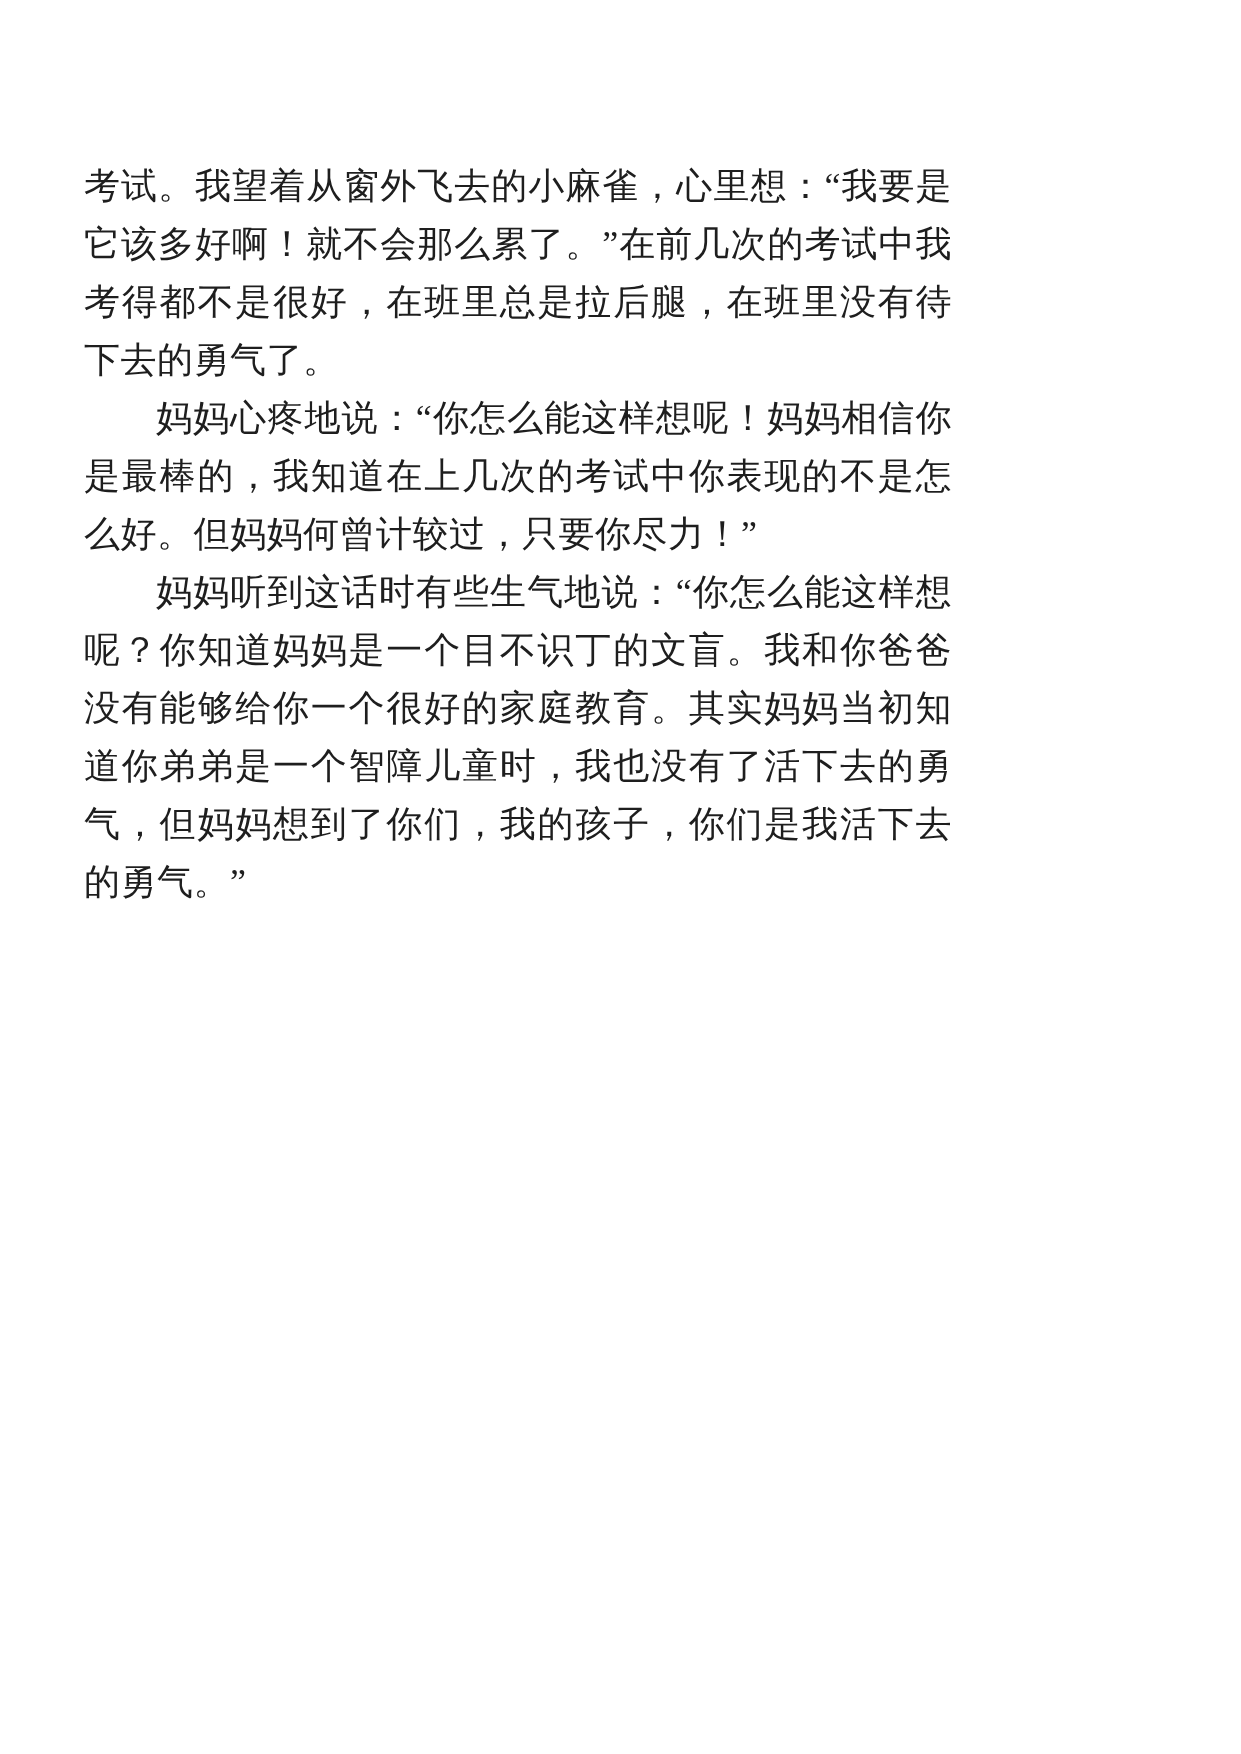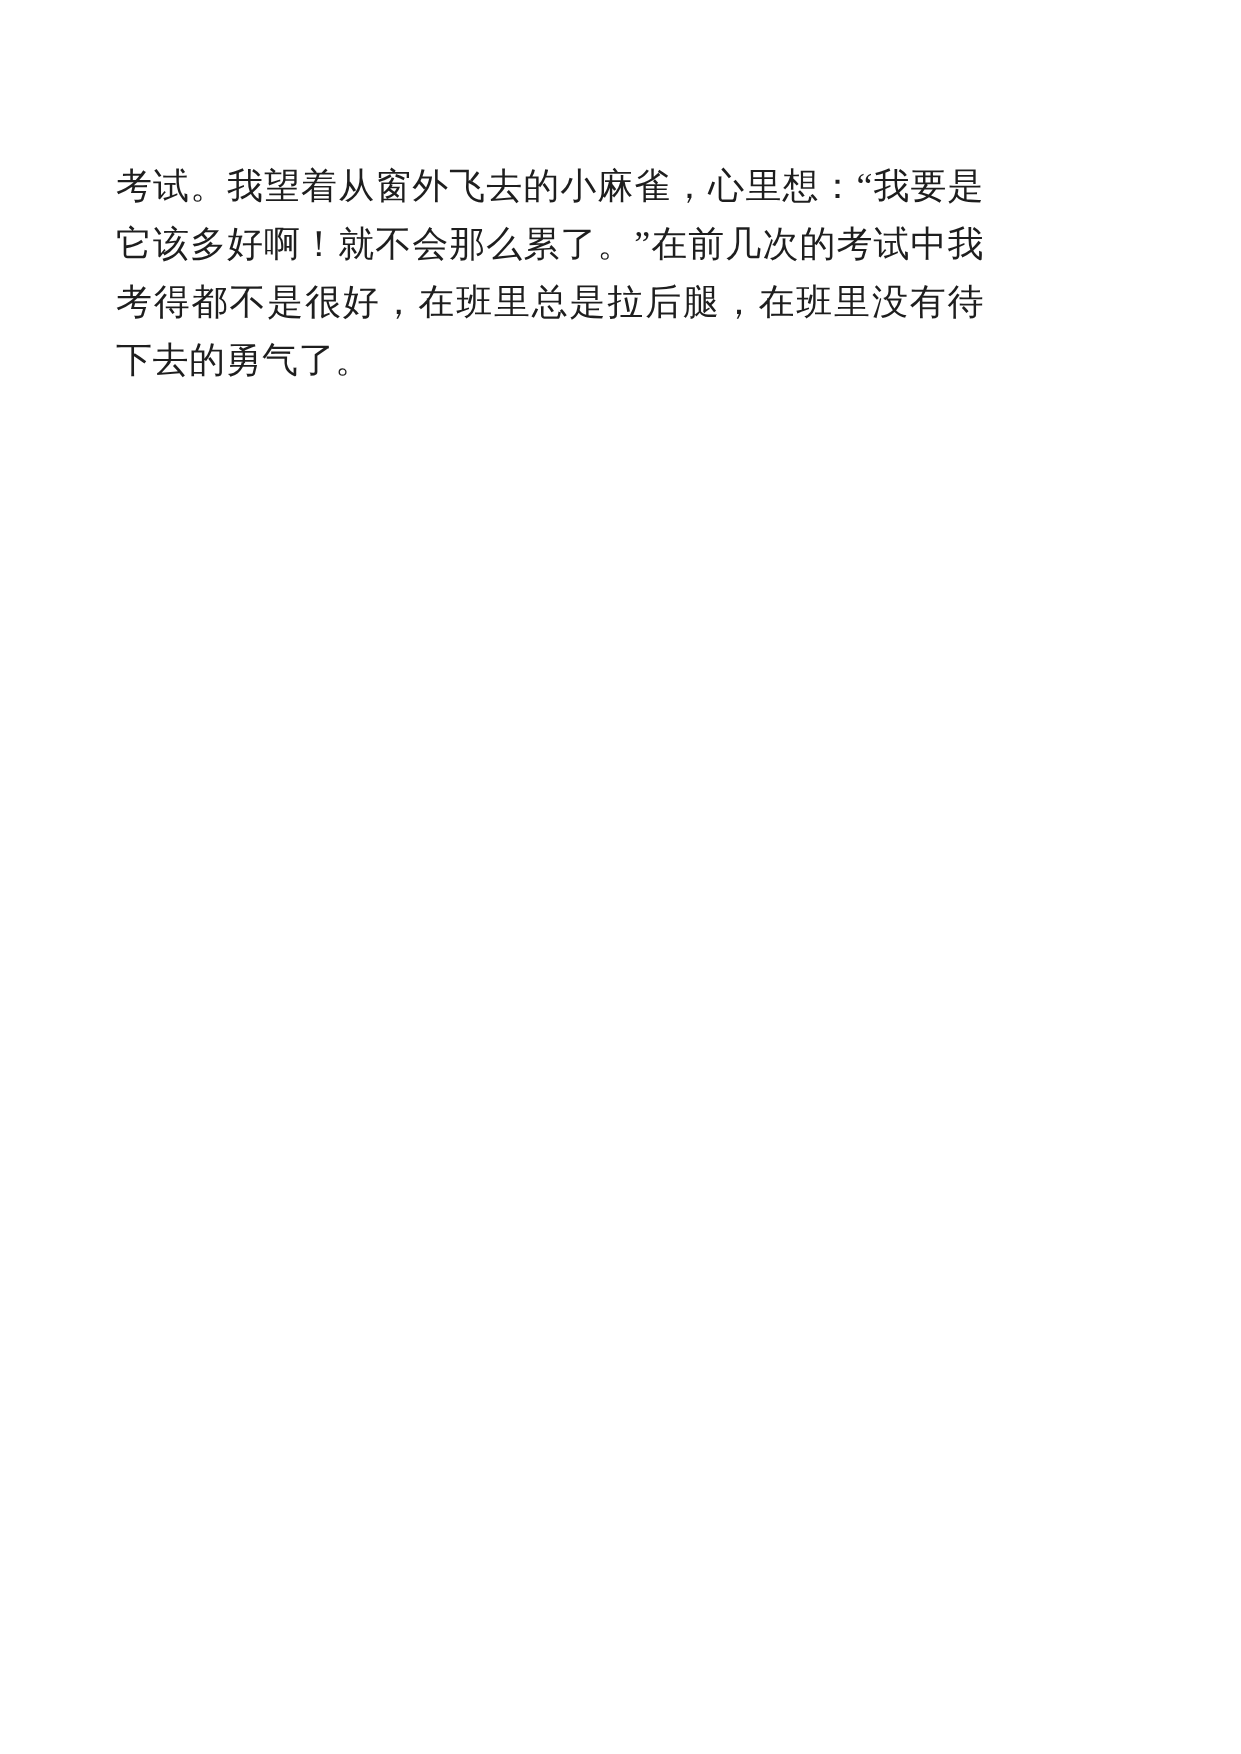--- a/index.html
+++ b/index.html
@@ -11,21 +11,21 @@
     width: 1241px;
     height: 1754px;
     font-family: "Liberation Serif", serif;
     overflow: hidden;
   }
   .page {
     box-sizing: border-box;
     width: 1241px;
     height: 1491px;
     background: #ffffff;
-    padding: 157px 185px 0 116px;
+    padding: 157px 185px 0 84px;
     color: #1e1e1e;
   }
   .text-block {
     width: 868px;
   }
   .para {
     margin: 0;
     font-size: 36px;
     line-height: 58px;
     font-weight: 400;
@@ -36,14 +36,16 @@
   .para.indent {
     text-indent: 2em;
   }
 </style>
 </head>
 <body>
 
 <div class="page" style="background: rgb(255, 255, 255); color: rgb(30, 30, 30);">
   <div class="text-block">
       <p class="para">考试。我望着从窗外飞去的小麻雀，心里想：“我要是它该多好啊！就不会那么累了。”在前几次的考试中我考得都不是很好，在班里总是拉后腿，在班里没有待下去的勇气了。</p>
+      <p class="para indent">妈妈心疼地说：“你怎么能这样想呢！妈妈相信你是最棒的，我知道在上几次的考试中你表现的不是怎么好。但妈妈何曾计较过，只要你尽力！”</p>
+      <p class="para indent">妈妈听到这话时有些生气地说：“你怎么能这样想呢？你知道妈妈是一个目不识丁的文盲。我和你爸爸没有能够给你一个很好的家庭教育。其实妈妈当初知道你弟弟是一个智障儿童时，我也没有了活下去的勇气，但妈妈想到了你们，我的孩子，你们是我活下去的勇气。”</p>
     </div>
 </div>
 
 </body></html>

